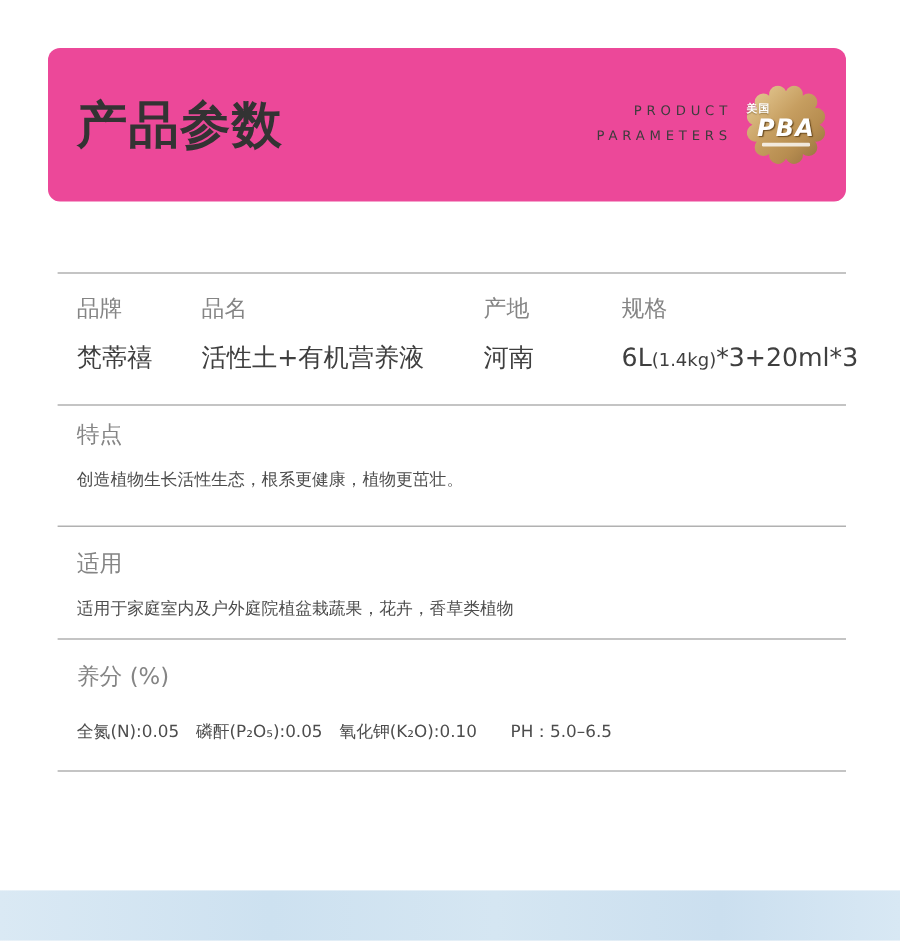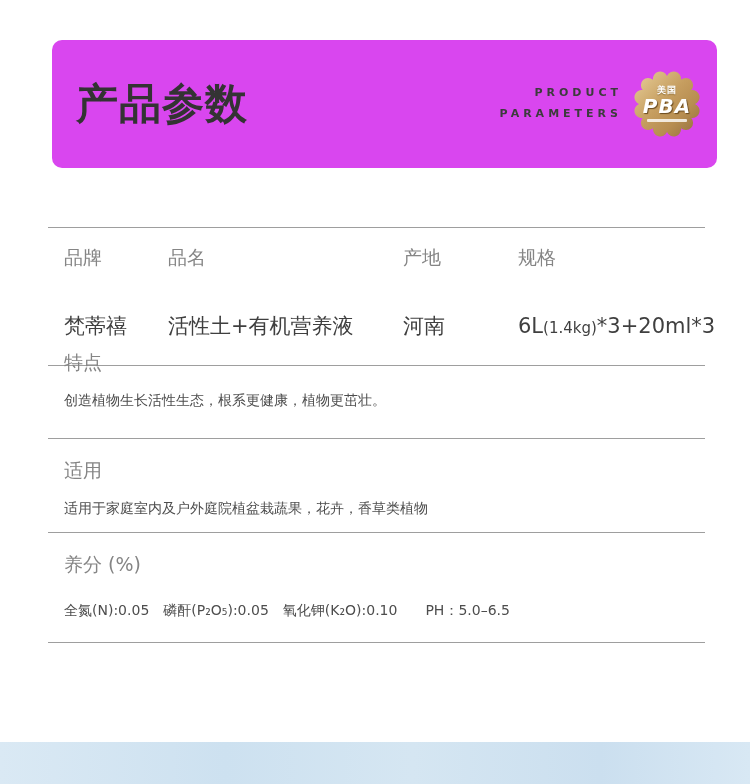--- a/index.html
+++ b/index.html
@@ -5,37 +5,36 @@
   * { margin:0; padding:0; box-sizing:border-box; }
   html,body { background:#ffffff; }
   body {
     width:750px; height:784px; position:relative; overflow:hidden;
     font-family:"DejaVu Sans","Liberation Sans",sans-serif;
   }
 
   
   .header-band {
     position:absolute; left:40px; top:40px; width:665px; height:128px;
-    background:#d946ef; border-radius:10px;
+    background:#ec4899; border-radius:10px;
     display:flex; align-items:center; justify-content:space-between;
     padding:0 17px 0 24px;
-    margin-left:12px;
   }
   .page-title {
     font-size:42px; font-weight:700; color:#333333; letter-spacing:1px;
   }
   .header-right { display:flex; align-items:center; gap:12px; }
   .subtitle {
-    text-align:right; font-size:11px; font-weight:700; letter-spacing:4px;
+    text-align:right; font-size:11px; font-weight:400; letter-spacing:4px;
     color:#3c3c3c; line-height:1.9; white-space:nowrap;
   }
   .badge { position:relative; width:66px; height:66px; flex:0 0 66px; }
   .badge svg { position:absolute; left:0; top:0; }
   .badge-top {
-    position:absolute; top:13px; left:0; width:100%; text-align:center;
+    position:absolute; top:13px; left:0; width:100%; text-align:left;
     font-size:9px; font-weight:700; color:#ffffff; letter-spacing:1px;
     text-shadow:0 1px 1px rgba(110,80,30,.6);
   }
   .badge-main {
     position:absolute; top:23px; left:0; width:100%; text-align:center;
     font-size:20px; font-weight:700; font-style:italic; color:#ffffff;
     text-shadow:1px 1px 1px rgba(90,60,20,.85); letter-spacing:1px;
   }
   .badge-fineprint {
     position:absolute; bottom:15px; left:50%; transform:translateX(-50%);
@@ -44,21 +43,21 @@
 
   
   .spec-table {
     position:absolute; left:48px; top:227px; width:657px;
     border-top:1px solid #9e9e9e; border-bottom:1px solid #9e9e9e;
     padding:18px 0 26px 16px;
     display:grid; grid-template-columns:104px 235px 115px 1fr;
     row-gap:16px;
   }
   .spec-label { font-size:19px; color:#858585; line-height:1.2; }
-  .spec-value { font-size:21px; color:#3f3f3f; line-height:1.25; white-space:nowrap;margin-top:28px; }
+  .spec-value { font-size:21px; color:#3f3f3f; line-height:1.25; white-space:nowrap; }
   .spec-value .small { font-size:15px; }
 
   
   .sections { position:absolute; left:48px; top:331px; width:657px; }
   .section { border-bottom:1px solid #9e9e9e; padding:20px 0 29px 16px; }
   .section.s2 { padding-bottom:14px; }
   .section.s3 { padding-bottom:22px; }
   .section-label { font-size:19px; color:#858585; line-height:1.2; }
   .section-content {
     margin-top:18px; font-size:14px; color:#4d4d4d; line-height:1.25;

